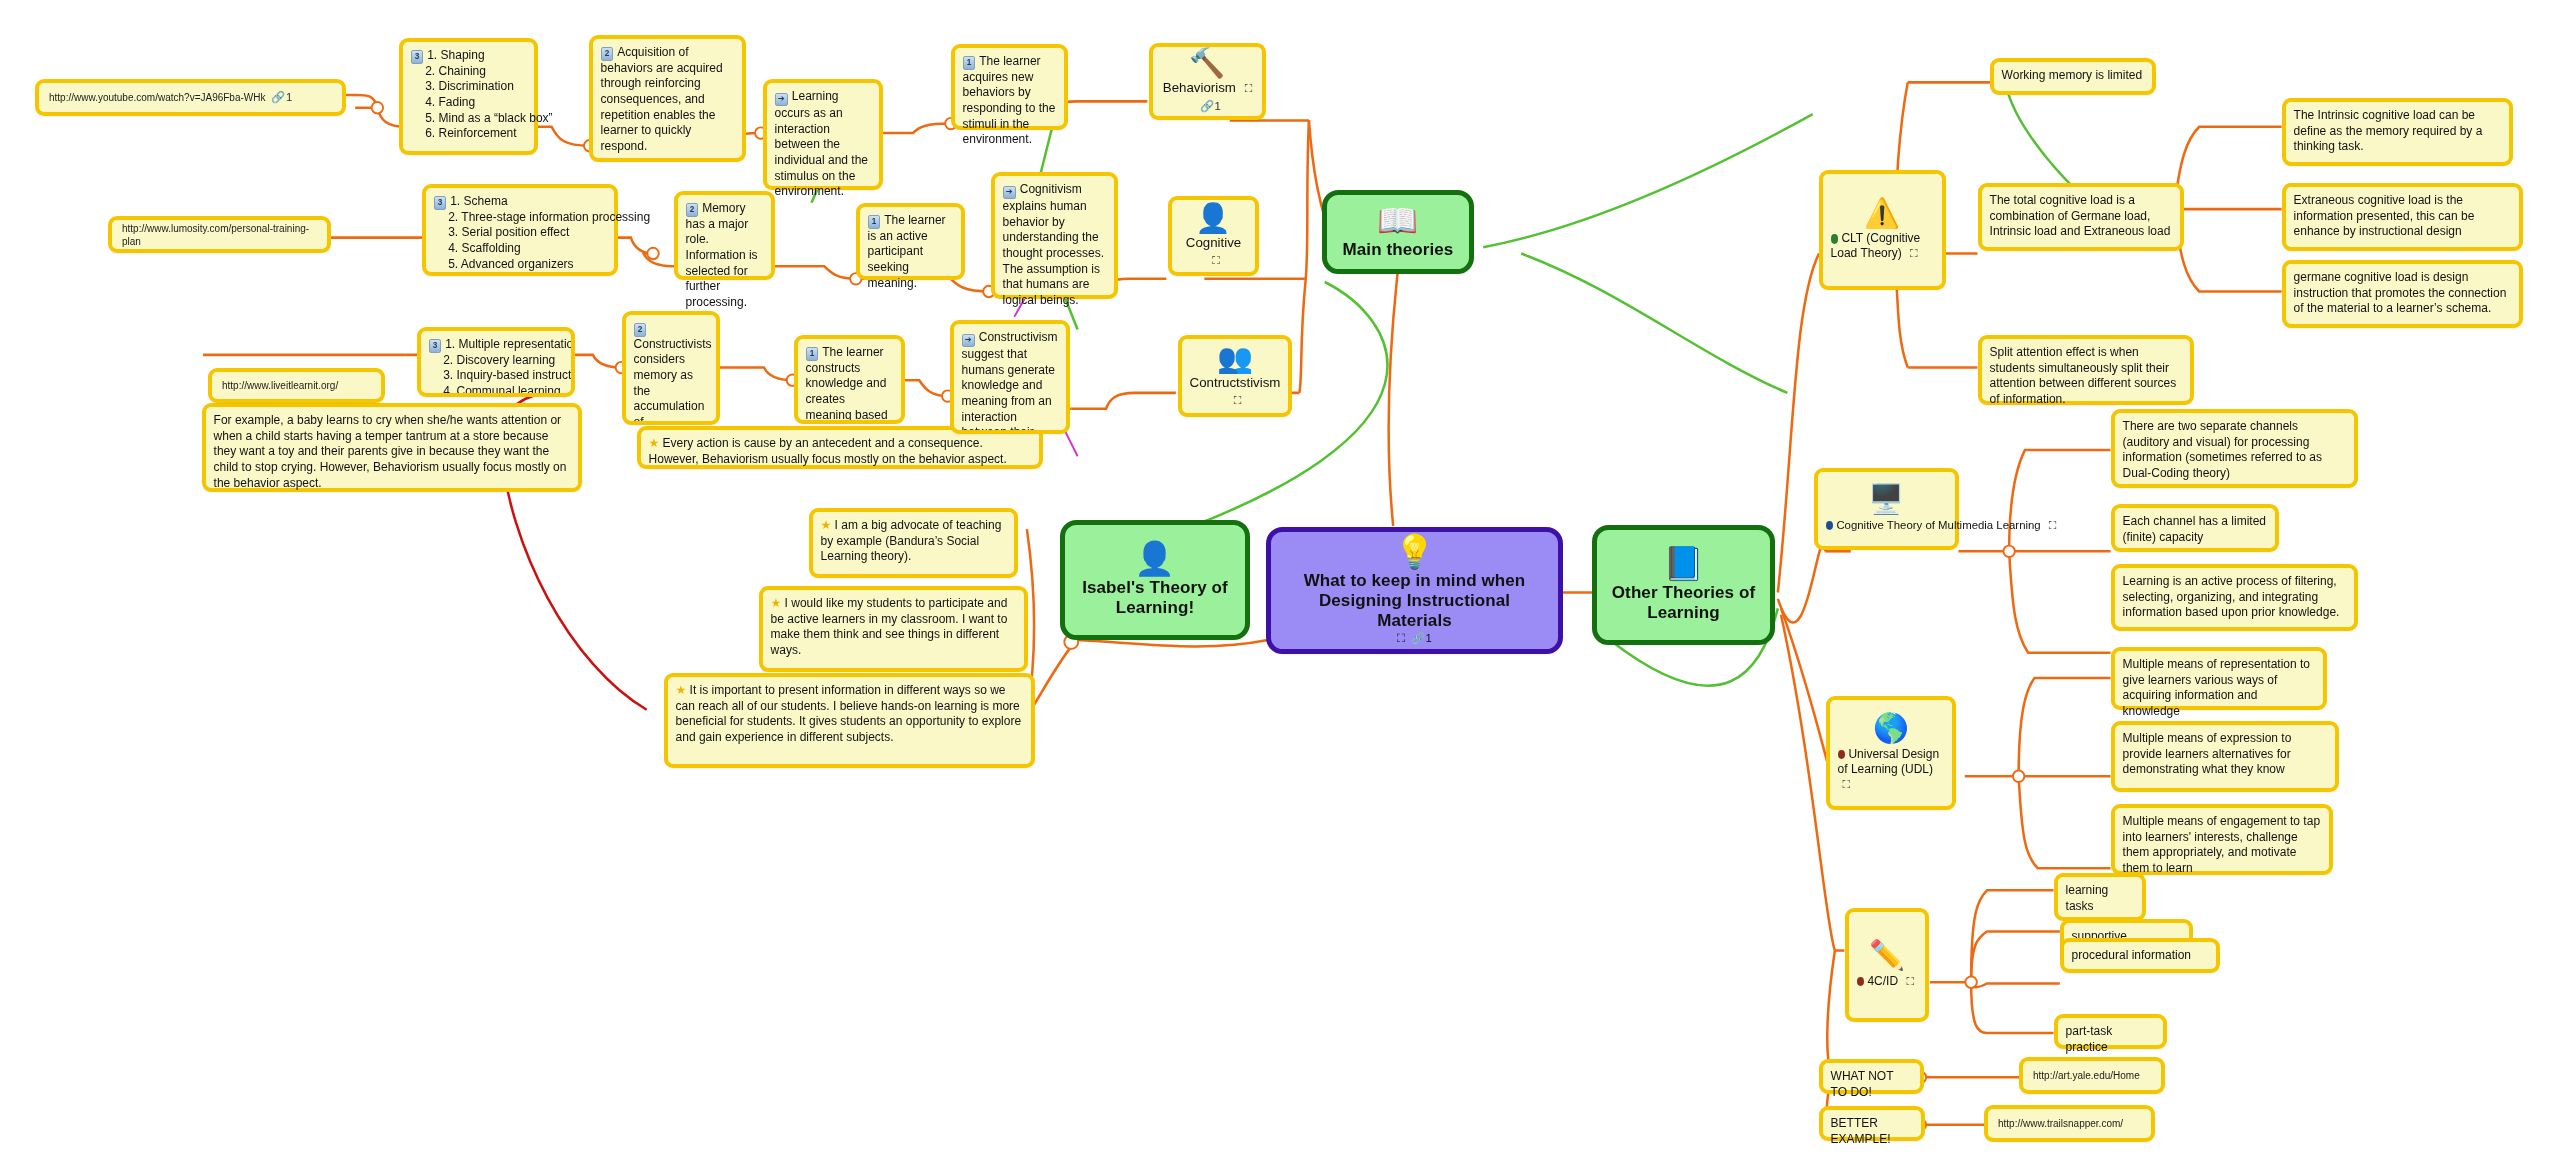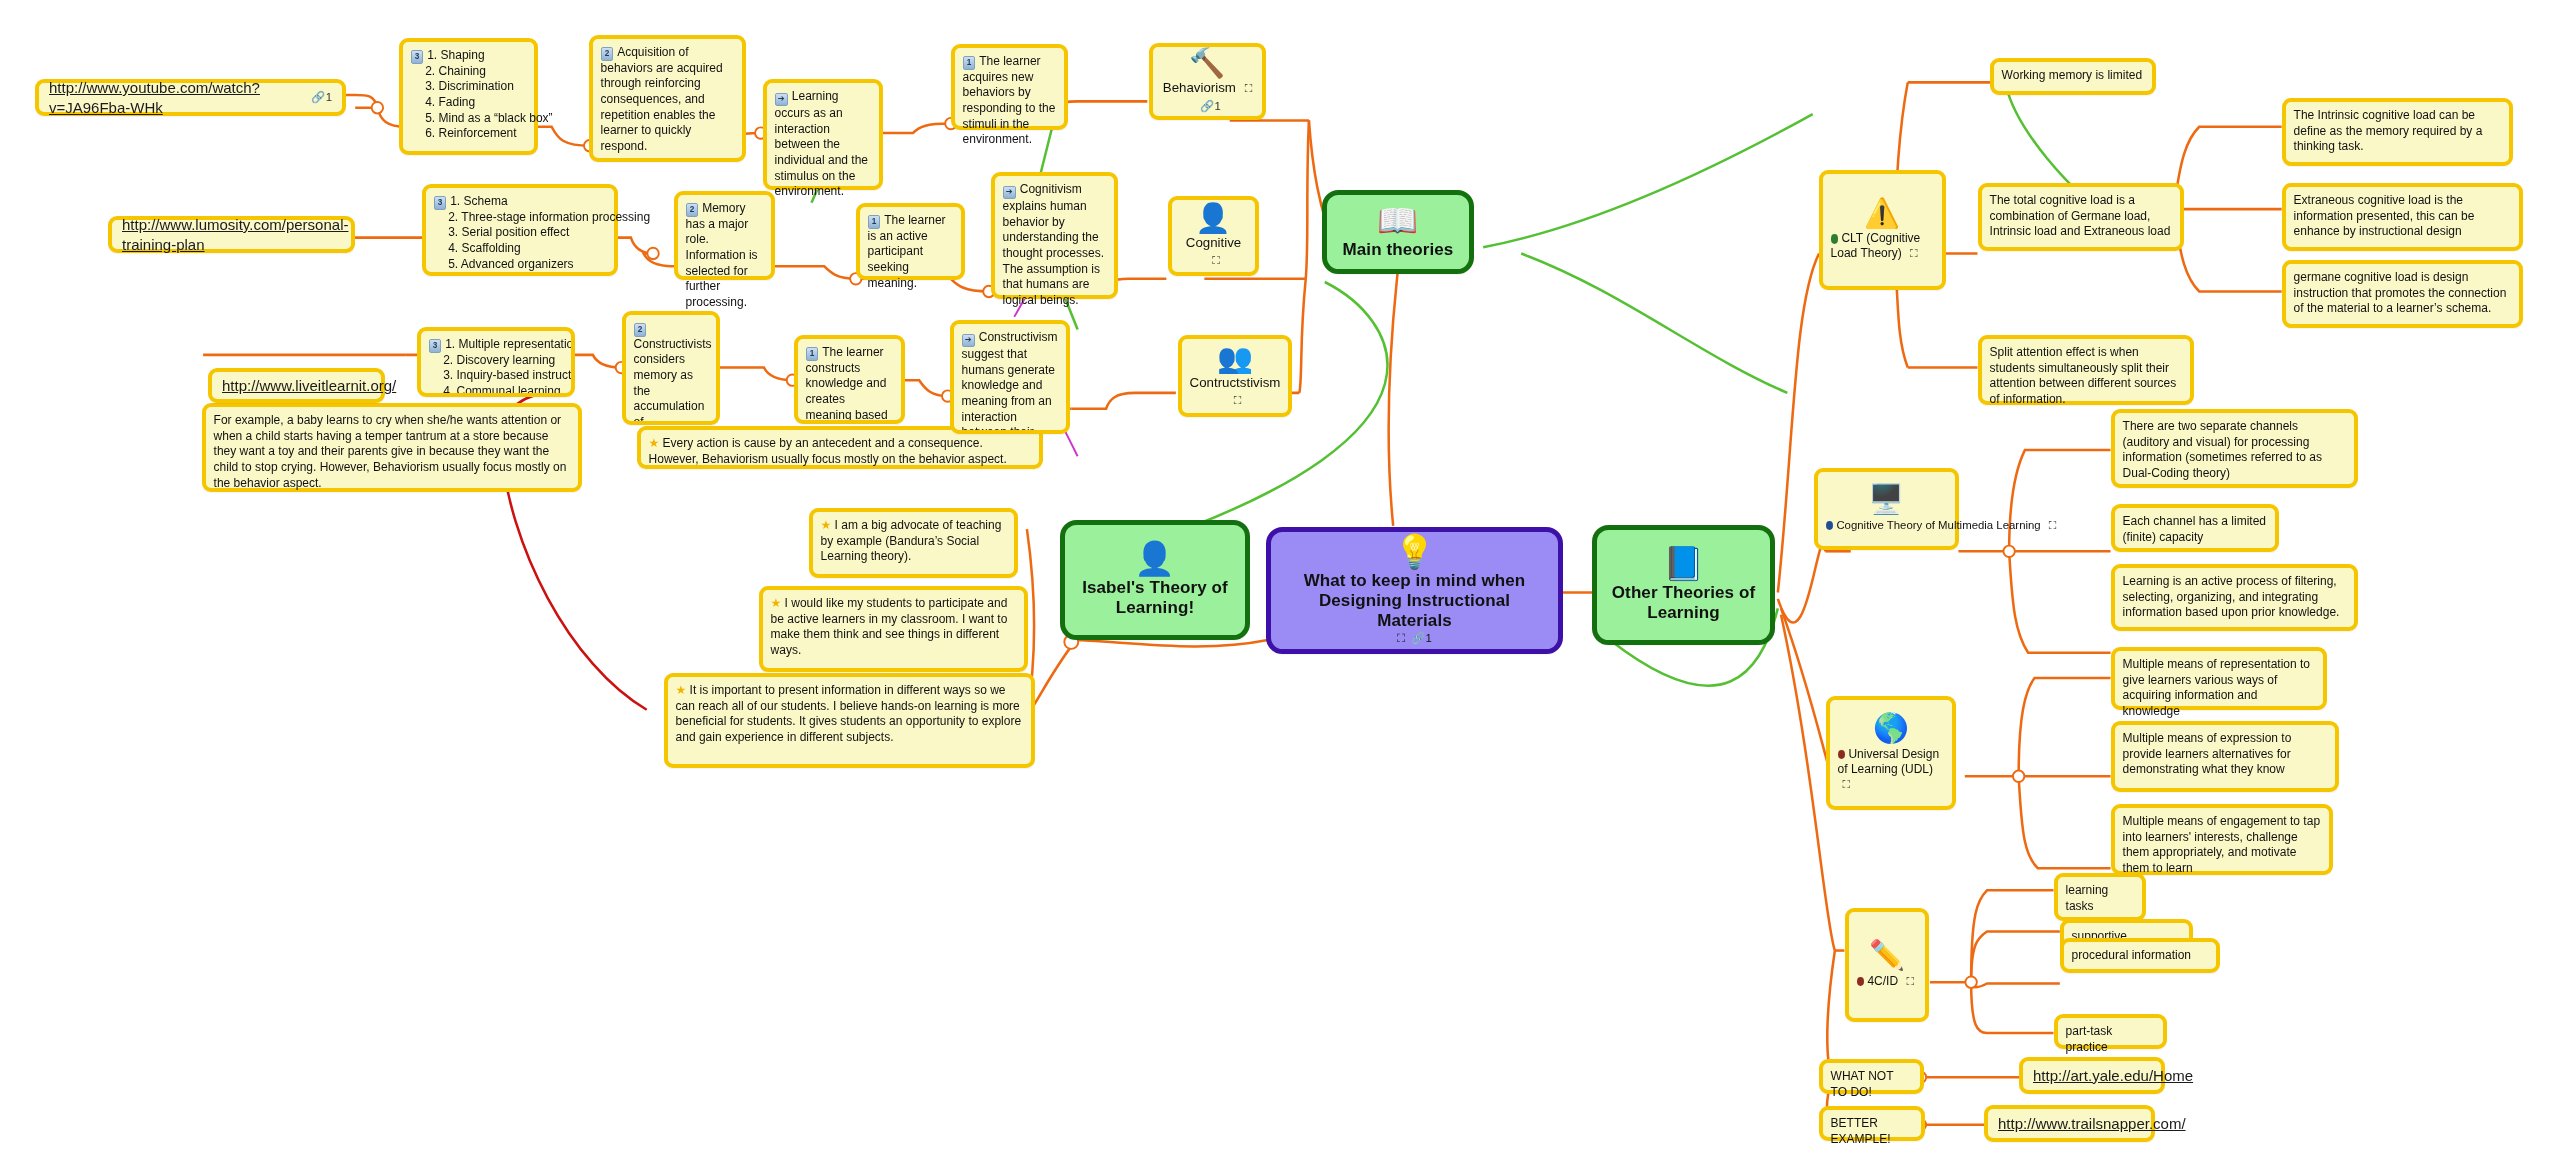--- a/index.html
+++ b/index.html
@@ -17,21 +17,21 @@
     border-radius:9px;
     border:4.4px solid #f5c600;
     background:#fbf8c8;
     color:#111;
     font-size:12px;
     line-height:1.30;
     padding:6.3px 7.6px;
     box-shadow:0 1.3px 0 rgba(0,0,0,.04);
   }
   .node.link-node{padding:7.6px 10px;display:flex;align-items:center;}
-  .node.link-node a{color:#1b1b1b;text-decoration:underline;font-size:15px;}
+  .node.link-node a{color:#1b1b1b;font-size:10px;}
   .link-count{color:#333;font-size:11.4px;margin-left:6.3px;white-space:nowrap;}
   .img-badge{font-size:10.8px;color:#333;margin-left:5px;}
 
   
   .big{
     border-radius:16.5px;
     display:flex;flex-direction:column;align-items:center;justify-content:center;
     text-align:center;font-weight:bold;padding:7.6px 9px;
   }
   .big.green{background:#9bf09b;border:5.7px solid #14700f;}
@@ -281,21 +281,21 @@
   <div class="node" style="left:422px;top:184px;width:196px;height:92px;">
     <ul class="ol">
       <li><span class="num">3</span><span>1. Schema</span></li>
       <li style="padding-left:14.6px">2. Three-stage information processing</li>
       <li style="padding-left:14.6px">3. Serial position effect</li>
       <li style="padding-left:14.6px">4. Scaffolding</li>
       <li style="padding-left:14.6px">5. Advanced organizers</li>
     </ul>
   </div>
 
-  <div class="node link-node" style="left:108px;top:216px;width:247px;height:37px;">
+  <div class="node link-node" style="left:108px;top:216px;width:223px;height:37px;">
     <a>http://www.lumosity.com/personal-training-plan</a>
   </div>
 
   <div class="node thm" style="left:1178px;top:335px;width:114px;height:82px;">
     <span class="emoji">👥</span>
     <span class="lbl">
       <span>Contructstivism</span>
       <span class="img-badge">⛶</span>
     </span>
   </div>

